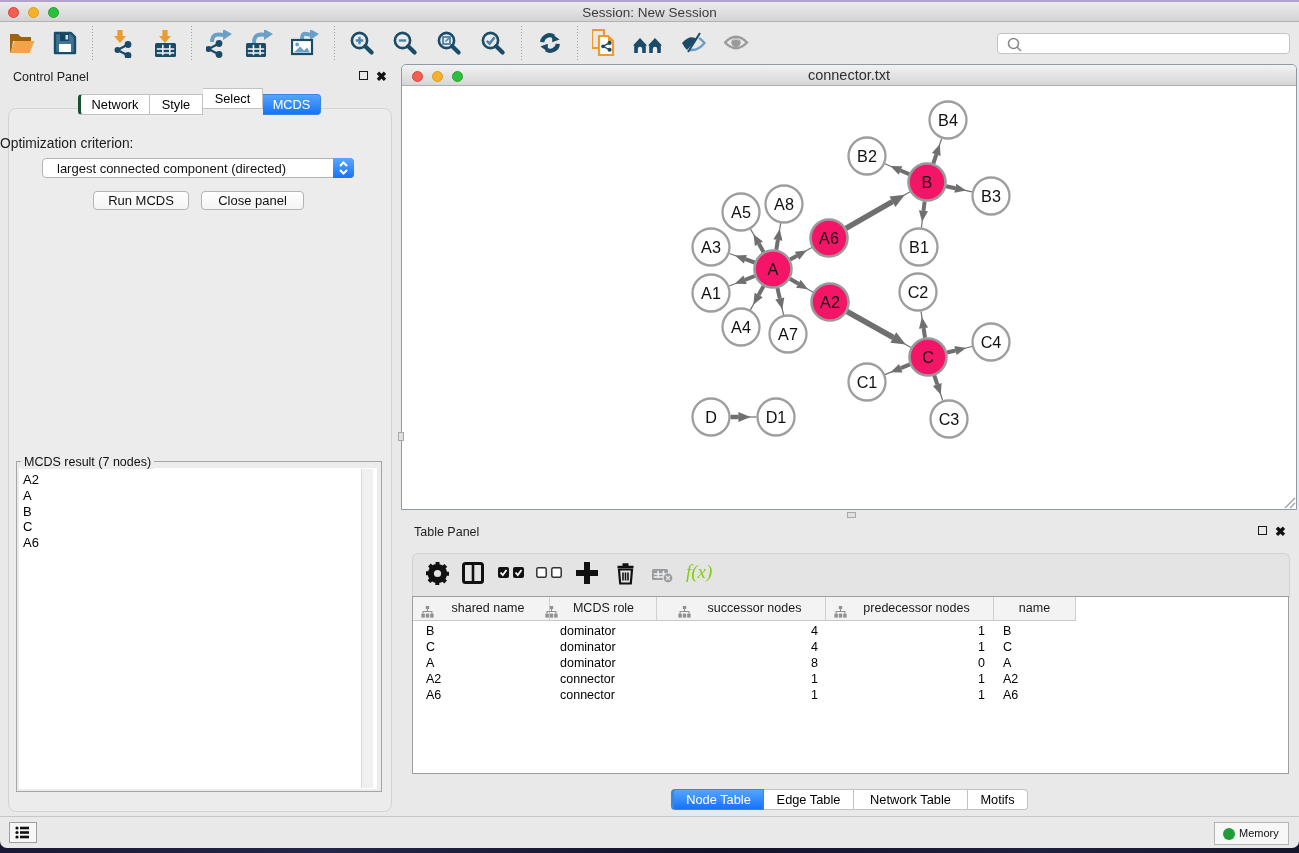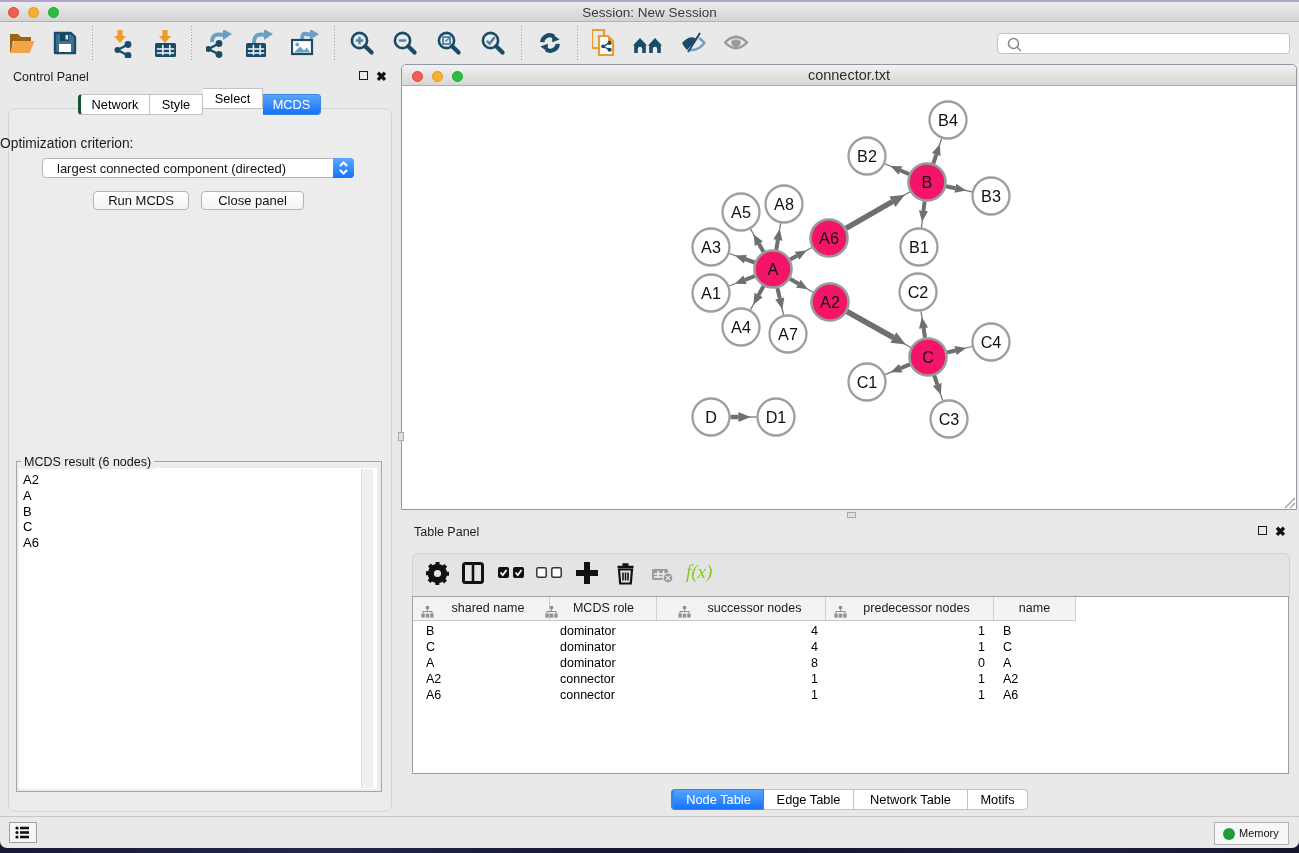--- a/index.html
+++ b/index.html
@@ -177,21 +177,21 @@
 <span class="step"><svg width="21" height="20" viewBox="0 0 21 20">
         <path d="M7 8 L10.5 4.5 L14 8 M7 12 L10.5 15.5 L14 12" stroke="#fff" stroke-width="2" fill="none"></path>
       </svg></span>
   </div>
 <div class="abs btn" style="left:93px;width:96px">Run MCDS</div>
 <div class="abs btn" style="left:201px;width:103px">Close panel</div>
 <div class="abs" id="groupbox">
     <div class="abs" id="cplist">A2<br>A<br>B<br>C<br>A6</div>
 <div class="abs" id="cpscroll"></div>
   </div>
-<div class="abs" id="grouptitle">MCDS result (6 nodes)</div>
+<div class="abs" id="grouptitle">MCDS result (7 nodes)</div>
 <div class="abs" id="netwin">
     <div class="abs" id="nettitle"></div>
   </div>
 <div class="abs tl2" style="left:412.0px;top:70.5px;background:#f15e54;border:0.5px solid #d9453c"></div>
 <div class="abs tl2" style="left:432.0px;top:70.5px;background:#f5b12d;border:0.5px solid #dc9b21"></div>
 <div class="abs tl2" style="left:452.0px;top:70.5px;background:#2dbe3e;border:0.5px solid #24a334"></div>
 <div class="abs" style="left:401px;top:67px;width:896px;text-align:center;font-size:14.5px;color:#2f2f2f">connector.txt</div>
 <svg class="abs" style="left:1283px;top:496px" width="13" height="13">
     <path d="M12 2 L2 12 M12 7 L7 12" stroke="#9f9f9f" stroke-width="1.3"></path>
   </svg>

